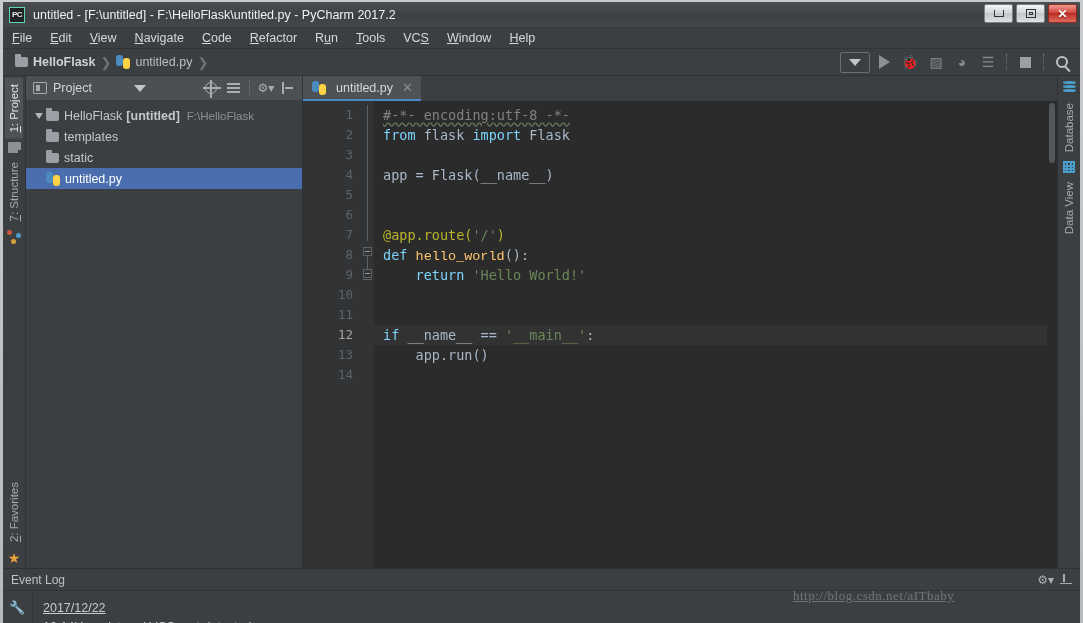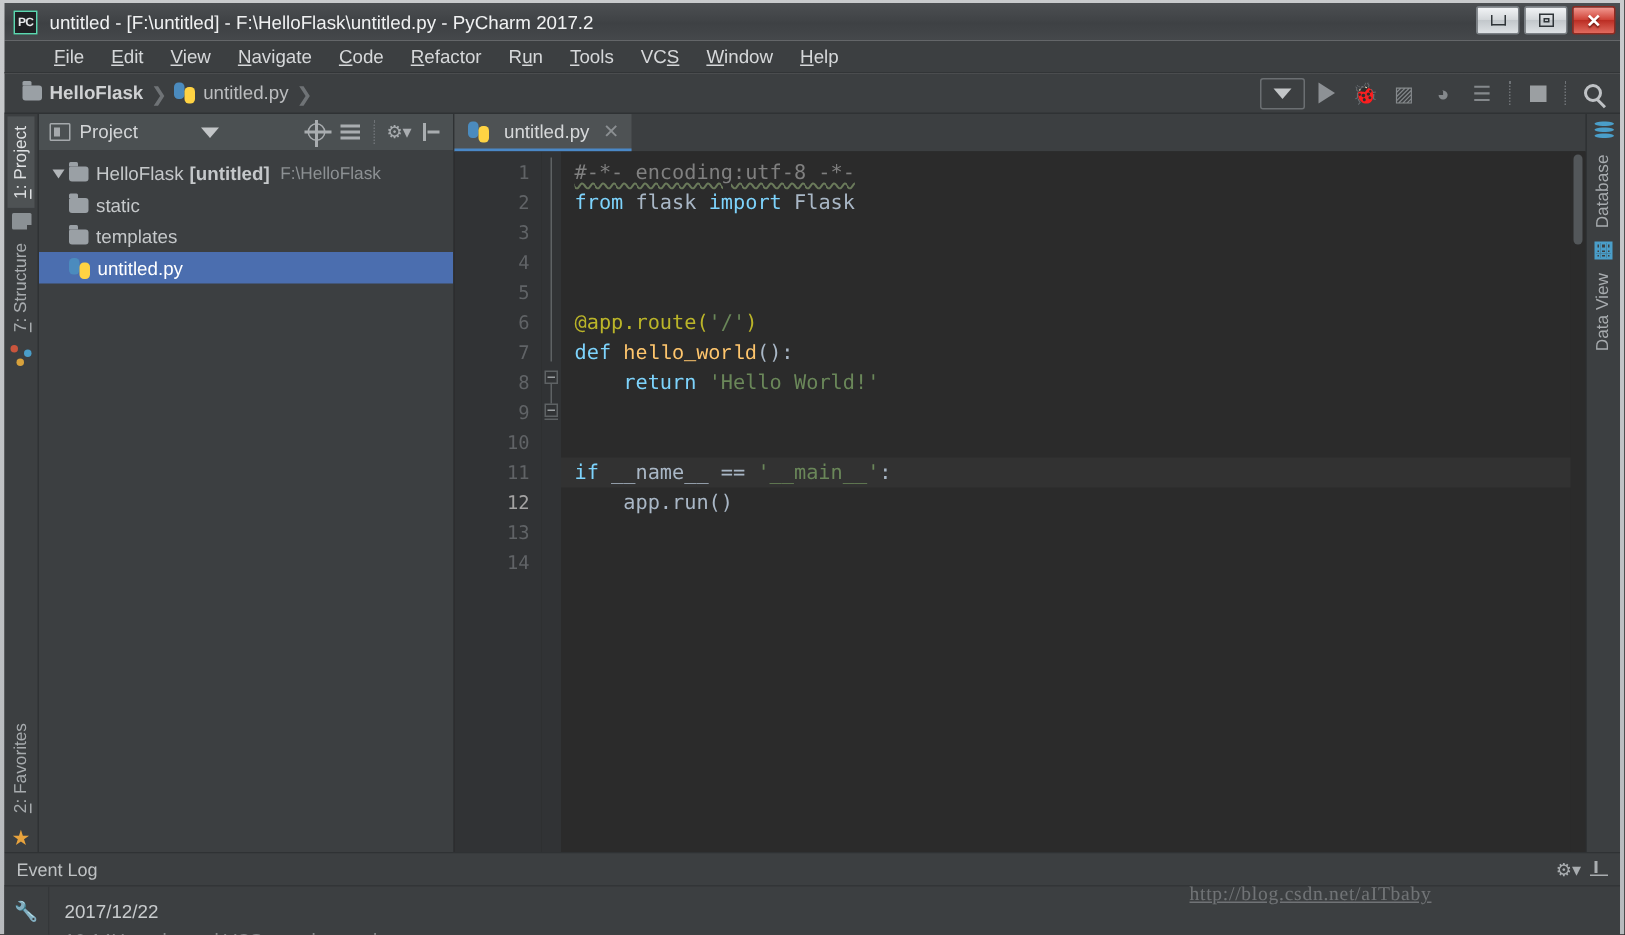--- a/index.html
+++ b/index.html
@@ -49,21 +49,21 @@
     border-color: #8d2a21;
   }
   .gl-min { width: 10px; height: 7px; border: 1px solid #2f3438; border-top: none; }
   .gl-max { width: 10px; height: 9px; border: 1px solid #2f3438; position: relative; }
   .gl-max::after { content:""; position:absolute; inset:2px; border:1px solid #2f3438;}
   .gl-close { color: #fff; font-size: 12px; font-weight: bold; line-height: 1; text-shadow: 0 1px 1px #7a1d15;}
 
   
   .menubar {
     height: 22px; background: #3c3f41;
-    display: flex; align-items: center; padding-left: 24px;
+    display: flex; align-items: center; padding-left: 0;
     border-bottom: 1px solid #323537;
   }
   .menu-item {
     color: #d6d8da; font-size: 12.5px;
     padding: 2px 9px; cursor: default; white-space: nowrap;
   }
   .menu-item u { text-decoration: underline; }
 
   
   .navbar {
@@ -244,21 +244,21 @@
   .el-head { height: 22px; background:#3c3f41; display:flex; align-items:center;
              padding-left:8px; position:relative; border-bottom:1px solid #323537;}
   .el-title { color:#bfc2c4; font-size:12px; }
   .el-tools { position:absolute; right:6px; display:flex; align-items:center; gap:6px;}
   .el-body { flex:1; display:flex; background:#3c3f41; }
   .el-rail { width:30px; background:#3c3f41; padding-top:6px;
              display:flex;flex-direction:column;align-items:center;gap:6px;
              border-right:1px solid #343739;}
   .el-ricon{width:20px;height:20px;display:flex;align-items:center;justify-content:center;border-radius:2px;}
   .el-content { flex:1; padding:8px 0 0 10px; color:#c8cbcd; font-size:12.5px; background:#3c3f41;}
-  .el-line { line-height:19px; white-space:pre; }
+  .el-line { line-height:19px; white-space:pre;text-decoration:underline; }
   .ico-wrench{color:#d8a23c;font-size:13px;line-height:1;}
 
   .watermark {
     position: absolute; left: 793px; top: 588px;
     font-family: "Liberation Serif", serif; font-size: 13px;
     color: rgba(225,227,229,0.32); white-space: nowrap; letter-spacing: 0.5px;
     pointer-events: none;
     text-decoration: underline;
   }
 </style>
@@ -389,25 +389,25 @@
           <span class="twist">
               <span class="tri-d"></span>
             </span>
           <span class="ico-folder"></span>
           <span>HelloFlask</span>
           <span class="tbold" style="margin-left:4px">[untitled]</span>
           <span class="tpath">F:\HelloFlask</span>
         </div>
         <div class="trow indent1">
           <span class="ico-folder"></span>
-          <span>static</span>
+          <span>templates</span>
         </div>
         <div class="trow indent1">
           <span class="ico-folder"></span>
-          <span>templates</span>
+          <span>static</span>
         </div>
         <div class="trow indent1 selected">
           <span class="ico-py"></span>
           <span>untitled.py</span>
         </div>
       </div>
     </div>
 
     <div class="editorpane">
       <div class="tabstrip">
@@ -448,20 +448,21 @@
           <span class="fold-box" style="top:168px;">
               <i></i>
             </span>
           <span class="fold-end" style="top:178px;"></span>
         </div>
 
         <div class="codearea">
           <div class="cline"><span class="cm squig">#-*- encoding:utf-8 -*-</span></div>
           <div class="cline"><span class="kw">from</span><span class="ident"> flask </span><span class="kw">import</span><span class="ident"> Flask</span></div>
           <div class="cline"></div>
+          <div class="cline"><span class="ident">app = Flask(__name__)</span></div>
           <div class="cline"></div>
           <div class="cline"></div>
           <div class="cline"><span class="dec">@app.route(</span><span class="str">'/'</span><span class="dec">)</span></div>
           <div class="cline"><span class="kw">def</span><span class="ident"> </span><span class="fn">hello_world</span><span class="ident">():</span></div>
           <div class="cline"><span class="indent-guide">    </span><span class="kw">return</span><span class="ident"> </span><span class="str">'Hello World!'</span></div>
           <div class="cline"></div>
           <div class="cline"></div>
           <div class="cline cur"><span class="kw">if</span><span class="ident"> __name__ == </span><span class="str">'__main__'</span><span class="ident">:</span></div>
           <div class="cline"><span class="ident">    app.run()</span></div>
           <div class="cline"></div>

